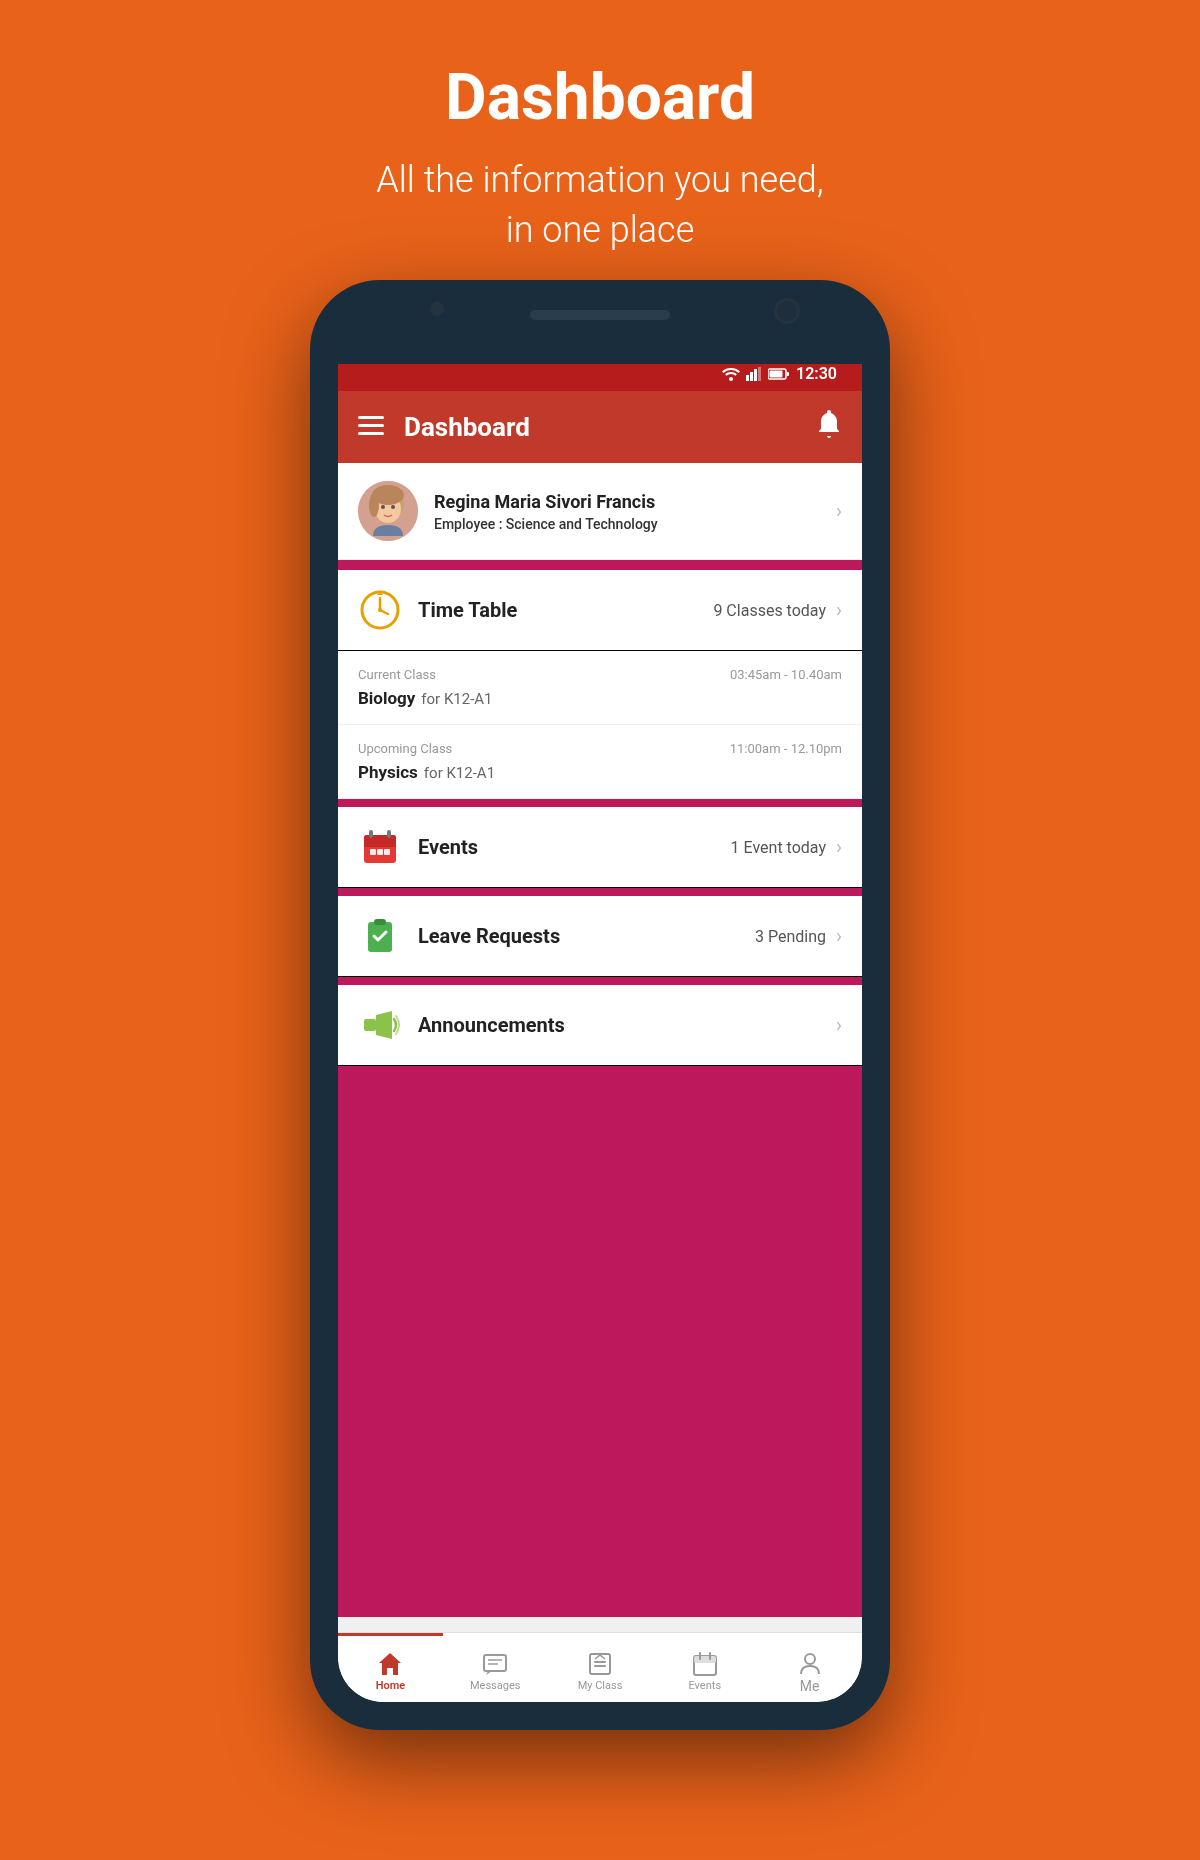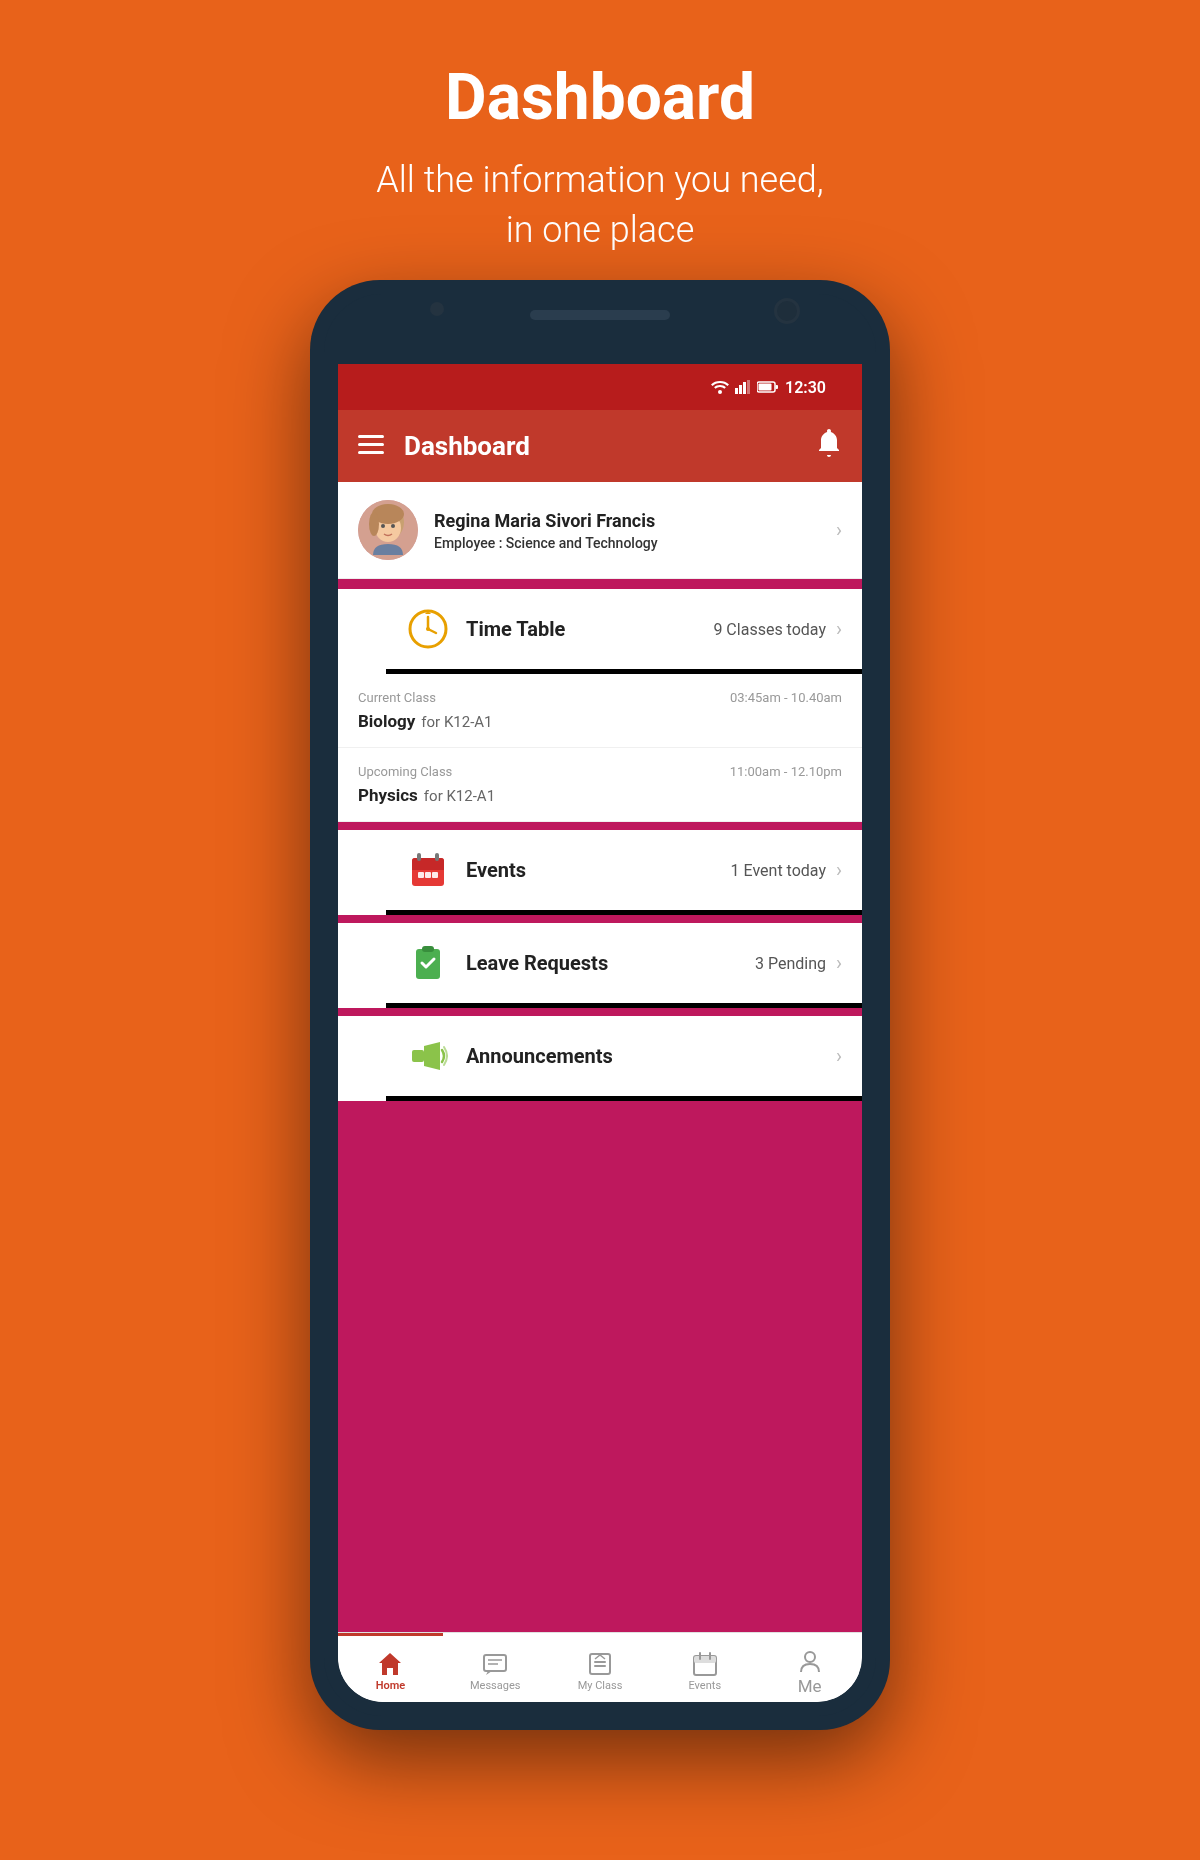--- a/index.html
+++ b/index.html
@@ -101,25 +101,25 @@
       right: 14px;
       bottom: 14px;
       background: #f0f0f0;
       border-radius: 0 0 45px 45px;
       overflow: hidden;
     }
 
     
     .status-bar {
       background: #b71c1c;
-      height: 46px;
-      display: flex;
-      align-items: center;
+      height: 27px;
+      display: flex;
+      align-items: flex-start;
       justify-content: flex-end;
-      padding: 0 36px;
+      padding: 0 25px;
       gap: 8px;
     }
 
     .status-icons {
       display: flex;
       align-items: center;
       gap: 6px;
       color: white;
       font-size: 14px;
     }
@@ -217,22 +217,21 @@
     
     .section-card {
       background: white;
       margin: 8px 0;
     }
 
     .section-header {
       display: flex;
       align-items: center;
       padding: 18px 20px;
-      border-bottom: 5px solid #000000;
-      margin-left: 48px;
+      border-bottom: 1px solid #000000;
     }
 
     .section-icon {
       width: 44px;
       height: 44px;
       display: flex;
       align-items: center;
       justify-content: center;
       margin-right: 16px;
       font-size: 28px;
@@ -556,21 +555,21 @@
               <line x1="18" y1="2" x2="18" y2="8" stroke="#999" stroke-width="2" stroke-linecap="round"></line>
             </svg>
             <span style="font-size:11px; color:#999;">Events</span>
           </div>
 
           <div class="nav-item" style="flex:1; display:flex; flex-direction:column; align-items:center; justify-content:center; gap:2px; cursor:pointer;">
             <svg width="26" height="26" viewBox="0 0 26 26">
               <circle cx="13" cy="9" r="5" fill="none" stroke="#999" stroke-width="2"></circle>
               <path d="M4 24 Q4 16 13 16 Q22 16 22 24" fill="none" stroke="#999" stroke-width="2"></path>
             </svg>
-            <span style="font-size:17px; color:#999;">Me</span>
+            <span style="font-size:14px; color:#999;">Me</span>
           </div>
 
         </div>
 
       </div>
 
     </div>
   </div>
 </div>
 

